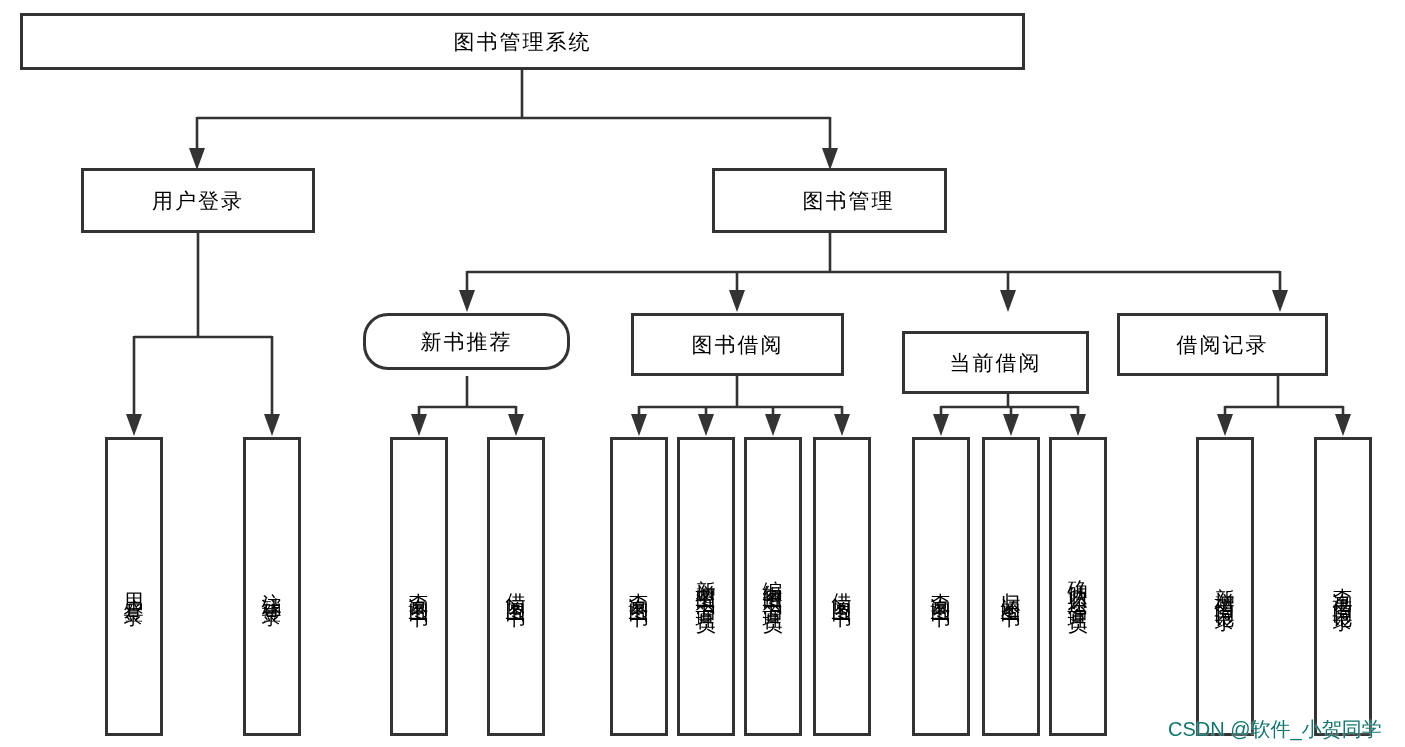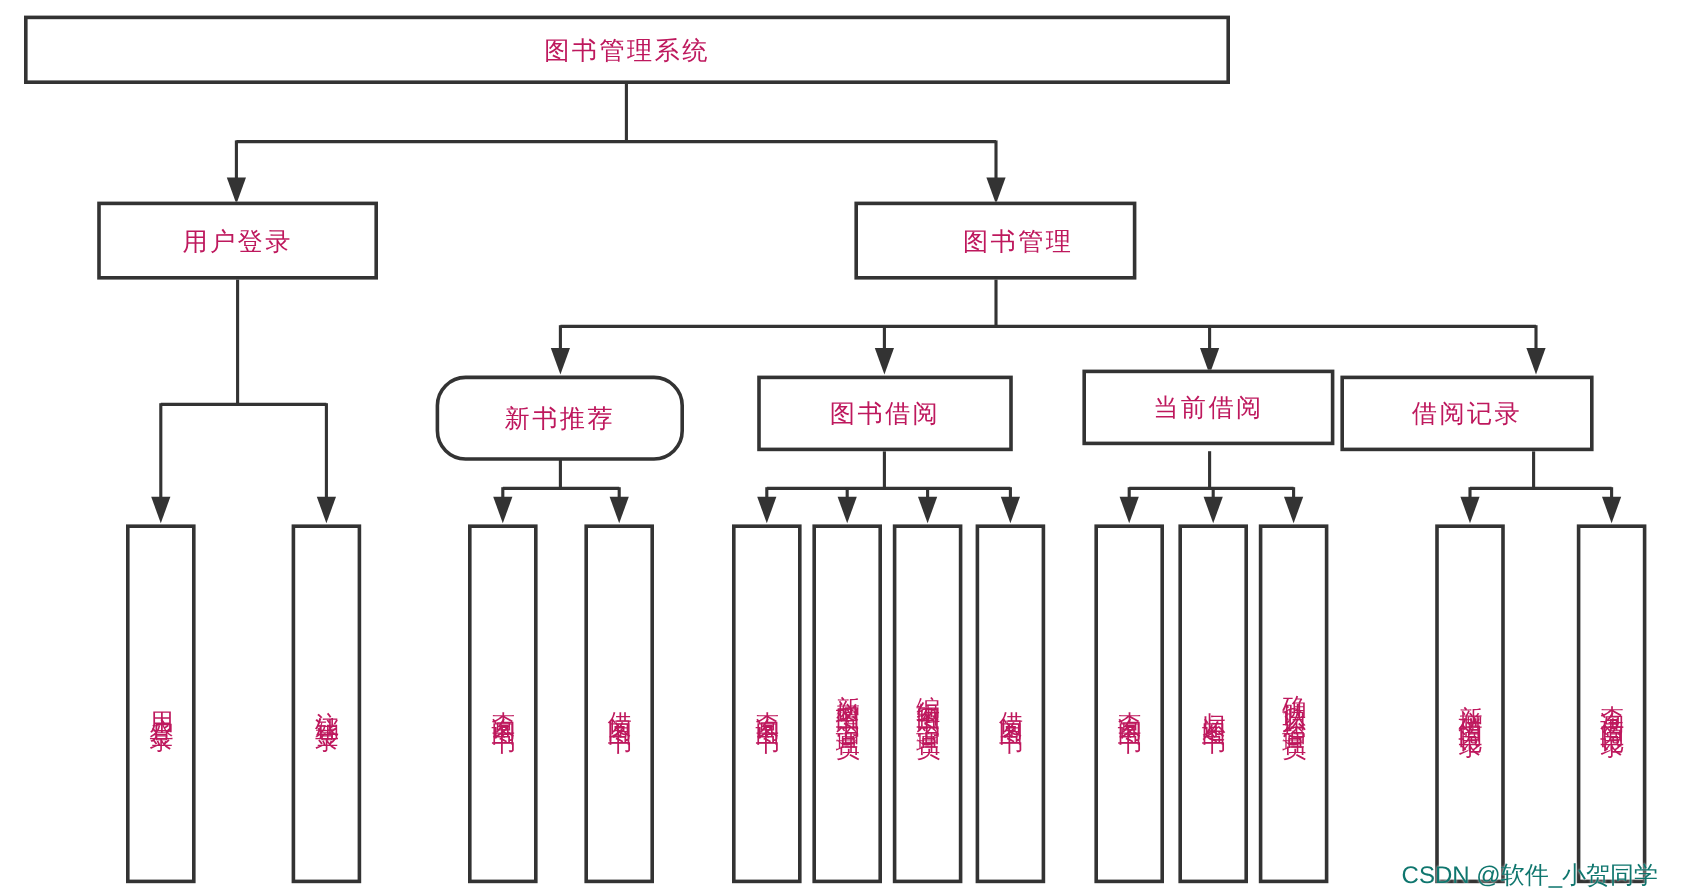--- a/index.html
+++ b/index.html
@@ -13,40 +13,40 @@
   }
   .wires { position: absolute; left: 0; top: 0; width: 1405px; height: 747px; }
   .node {
     position: absolute;
     box-sizing: border-box;
     border: 3px solid #333333;
     background: #ffffff;
     display: flex;
     align-items: center;
     justify-content: center;
-    color: #be185d;
+    color: #000000;
     text-align: center;
   }
   .h { font-size: 21px; letter-spacing: 2px; white-space: nowrap; }
   .v {
     writing-mode: vertical-rl;
     text-orientation: mixed;
     font-size: 20px;
     letter-spacing: 5px;
     line-height: 1;
   }
   
   .n-root   { left: 20px;   top: 13px;  width: 1005px; height: 57px; }
   
   .n-login  { left: 81px;   top: 168px; width: 234px;  height: 65px; }
   .n-mgmt   { left: 712px;  top: 168px; width: 235px;  height: 65px; padding-left: 38px; }
   
-  .n-rec    { left: 363px;  top: 313px; width: 207px;  height: 71px; border-radius: 25px; }
+  .n-rec    { left: 363px;  top: 313px; width: 207px;  height: 57px; border-radius: 25px; }
   .n-borrow { left: 631px;  top: 313px; width: 213px;  height: 63px; }
-  .n-cur    { left: 902px;  top: 308px; width: 210px;  height: 63px; }
+  .n-cur    { left: 902px;  top: 331px; width: 187px;  height: 63px; }
   .n-record { left: 1117px; top: 313px; width: 211px;  height: 63px; }
   
   .leaf { top: 437px; height: 299px; width: 58px; }
   .l1  { left: 105px; }  .l2  { left: 243px; }
   .l3  { left: 390px; }  .l4  { left: 487px; }
   .l5  { left: 610px; }  .l6  { left: 677px; }
   .l7  { left: 744px; }  .l8  { left: 813px; }
   .l9  { left: 912px; }  .l10 { left: 982px; }
   .l11 { left: 1049px; } .l12 { left: 1196px; }
   .l13 { left: 1314px; }

